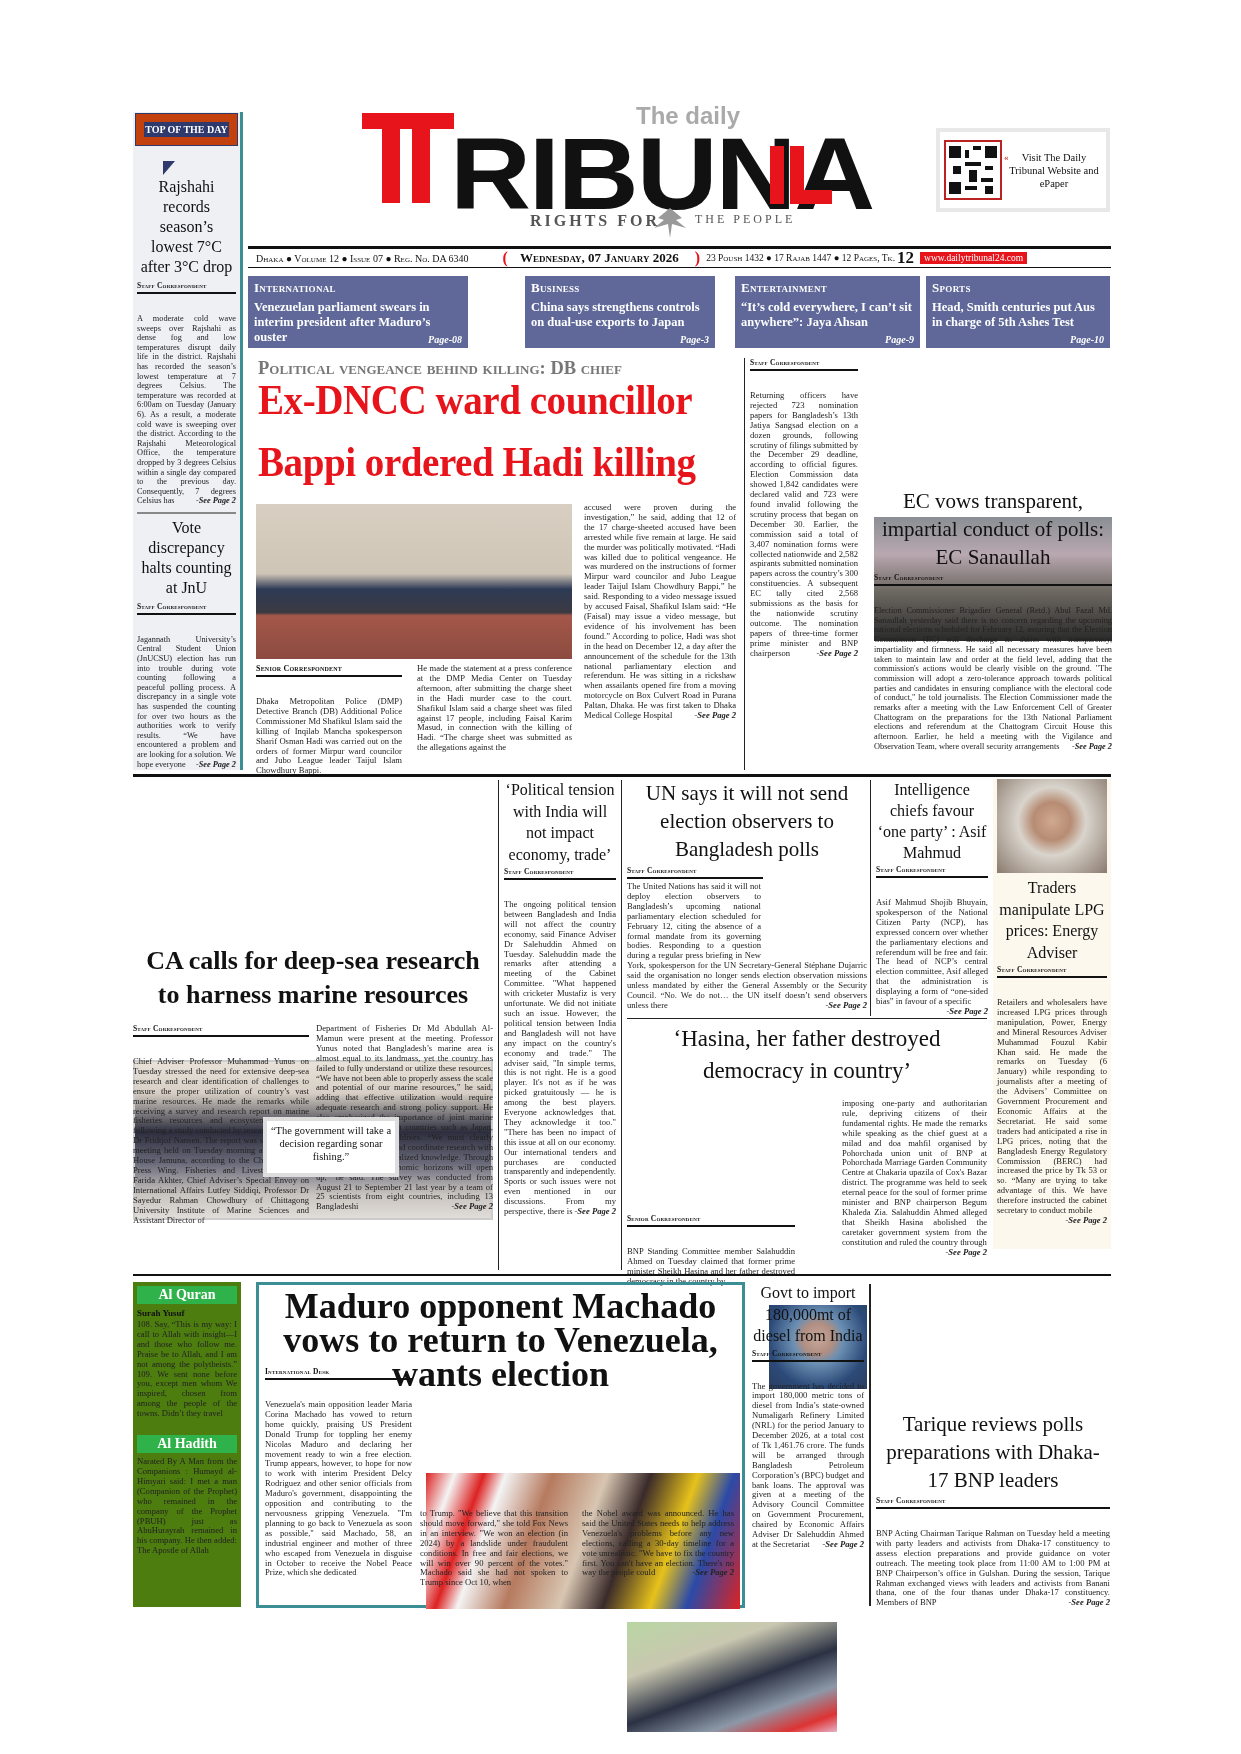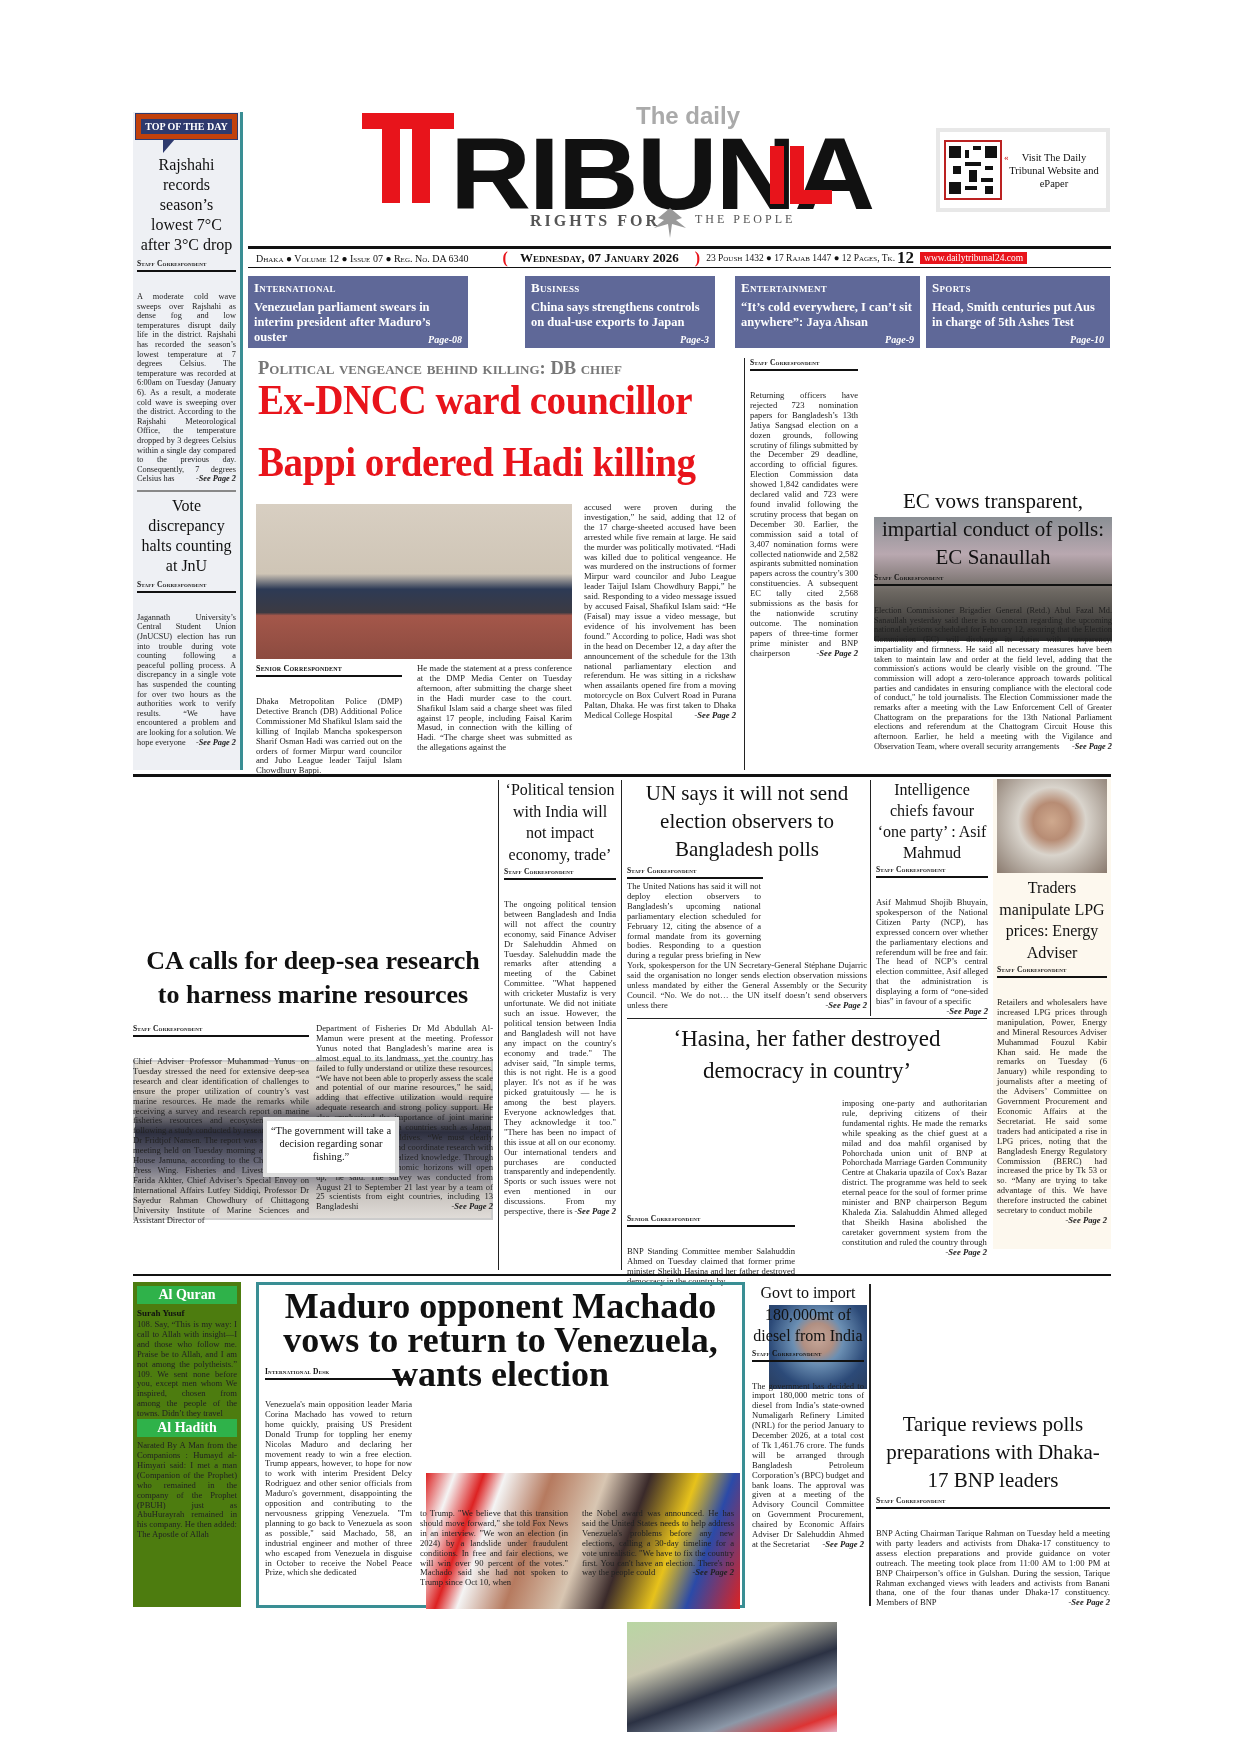--- a/index.html
+++ b/index.html
@@ -5,21 +5,21 @@
 *{box-sizing:border-box;margin:0;padding:0}
 body{width:1241px;height:1754px;background:#fff;position:relative;font-family:"Liberation Serif",serif;color:#111;overflow:hidden}
 .abs{position:absolute}
 .body-text{font-size:8.6px;line-height:9.9px;text-align:justify;color:#222}
 .see{font-style:italic;font-weight:bold;float:right}
 .byline{font-size:8px;font-weight:bold;font-variant:small-caps;letter-spacing:0.2px;border-bottom:2px solid #111;padding-bottom:2px;margin-bottom:20px}
 .hl{font-weight:normal;text-align:center;color:#111;line-height:1.2}
 .photo{background:#888;overflow:hidden;position:relative}
 
 #sidebar1{left:133px;top:112px;width:110px;height:658px;background:#eef0f4;border-right:3px solid #3a8e94}
-.tod-tag{background:#2e3a6e;color:#fff;font-size:10px;font-weight:bold;text-align:center;padding:2px 0;border:5px solid #c2410c;outline:1px solid #2e3a6e;margin:2px 3px 0}
+.tod-tag{background:#2e3a6e;color:#fff;font-size:10px;font-weight:bold;text-align:center;padding:2px 0;border:8px solid #c2410c;outline:1px solid #2e3a6e;margin:2px 3px 16px}
 .tod-arrow{width:0;height:0;border-left:0 solid transparent;border-right:12px solid transparent;border-top:14px solid #2e3a6e;margin-left:30px}
 
 .logo-T{position:absolute;background:#e8141b}
 .logo-text{font-family:"Liberation Sans",sans-serif;font-weight:bold;font-size:102px;letter-spacing:-2px;color:#111;position:absolute;transform:scaleX(1.1);transform-origin:left}
 .dateline{left:248px;top:246px;width:863px;height:22px;border-top:3px solid #111;border-bottom:1px solid #111;font-size:10px;font-variant:small-caps;display:flex;align-items:center}
 .sec-box{background:#5f6898;color:#fff;position:absolute;top:276px;height:72px;padding:4px 6px}
 .sec-box .sname{font-size:13px;font-weight:bold;font-variant:small-caps;letter-spacing:0.3px}
 .sec-box .stitle{font-size:12.5px;font-weight:bold;line-height:15px;margin-top:4px}
 .sec-box .spage{font-size:10px;font-style:italic;font-weight:bold;position:absolute;right:6px;bottom:3px}
 .vline{position:absolute;width:1px;background:#222}
@@ -206,21 +206,21 @@
   <div class="body-text">BNP Standing Committee member Salahuddin Ahmed on Tuesday claimed that former prime minister Sheikh Hasina and her father destroyed democracy in the country by</div>
 </div>
 <div class="abs body-text" style="left:842px;top:1099px;width:145px"><span>imposing one-party and authoritarian rule, depriving citizens of their fundamental rights. He made the remarks while speaking as the chief guest at a milad and doa mahfil organised by Pohorchada union unit of BNP at Pohorchada Marriage Garden Community Centre at Chakaria upazila of Cox's Bazar district. The programme was held to seek eternal peace for the soul of former prime minister and BNP chairperson Begum Khaleda Zia. Salahuddin Ahmed alleged that Sheikh Hasina abolished the caretaker government system from the constitution and ruled the country through</span> <span class="see">-See Page 2</span></div>
 
 <div class="hline" style="left:133px;top:1274px;width:978px;height:2px"></div>
 
 <div class="abs" style="left:133px;top:1282px;width:108px;height:325px;background:#4d7c0f;padding:4px 4px">
   <div class="green-tag">Al Quran</div>
   <div style="font-size:9px;font-weight:bold;margin:4px 0 2px">Surah Yusuf</div>
   <div class="body-text">108. Say, “This is my way: I call to Allah with insight—I and those who follow me. Praise be to Allah, and I am not among the polytheists.” 109. We sent none before you, except men whom We inspired, chosen from among the people of the towns. Didn’t they travel</div>
-  <div class="green-tag" style="margin-top:0">Al Hadith</div>
+  <div class="green-tag" style="margin-top:16px">Al Hadith</div>
   <div class="body-text" style="margin-top:4px">Narated By A Man from the Companions : Humayd al-Himyari said: I met a man (Companion of the Prophet) who remained in the company of the Prophet (PBUH) just as AbuHurayrah remained in his company. He then added: The Apostle of Allah</div>
 </div>
 
 <div class="abs" style="left:256px;top:1282px;width:489px;height:326px;border:3px solid #3a8e94;padding:4px 6px">
   <div class="hl" style="font-size:36px;font-weight:bold;line-height:34px">Maduro opponent Machado vows to return to Venezuela, wants election</div>
   <div class="abs" style="left:6px;top:82px;width:147px">
     <div class="byline" style="font-size:7.5px">International Desk</div>
     <div class="body-text">Venezuela's main opposition leader Maria Corina Machado has vowed to return home quickly, praising US President Donald Trump for toppling her enemy Nicolas Maduro and declaring her movement ready to win a free election. Trump appears, however, to hope for now to work with interim President Delcy Rodriguez and other senior officials from Maduro's government, disappointing the opposition and contributing to the nervousness gripping Venezuela. "I'm planning to go back to Venezuela as soon as possible," said Machado, 58, an industrial engineer and mother of three who escaped from Venezuela in disguise in October to receive the Nobel Peace Prize, which she dedicated</div>
   </div>
   <div class="abs photo" style="left:161px;top:82px;width:314px;height:136px;background:linear-gradient(110deg,#d22 0%,#f4f4f4 8%,#d22 16%,#f4f4f4 22%,#b67a5f 35%,#d8c6b2 50%,#3a2a2a 62%,#e7c21b 75%,#2b4aa8 85%,#d22 100%)"></div>

